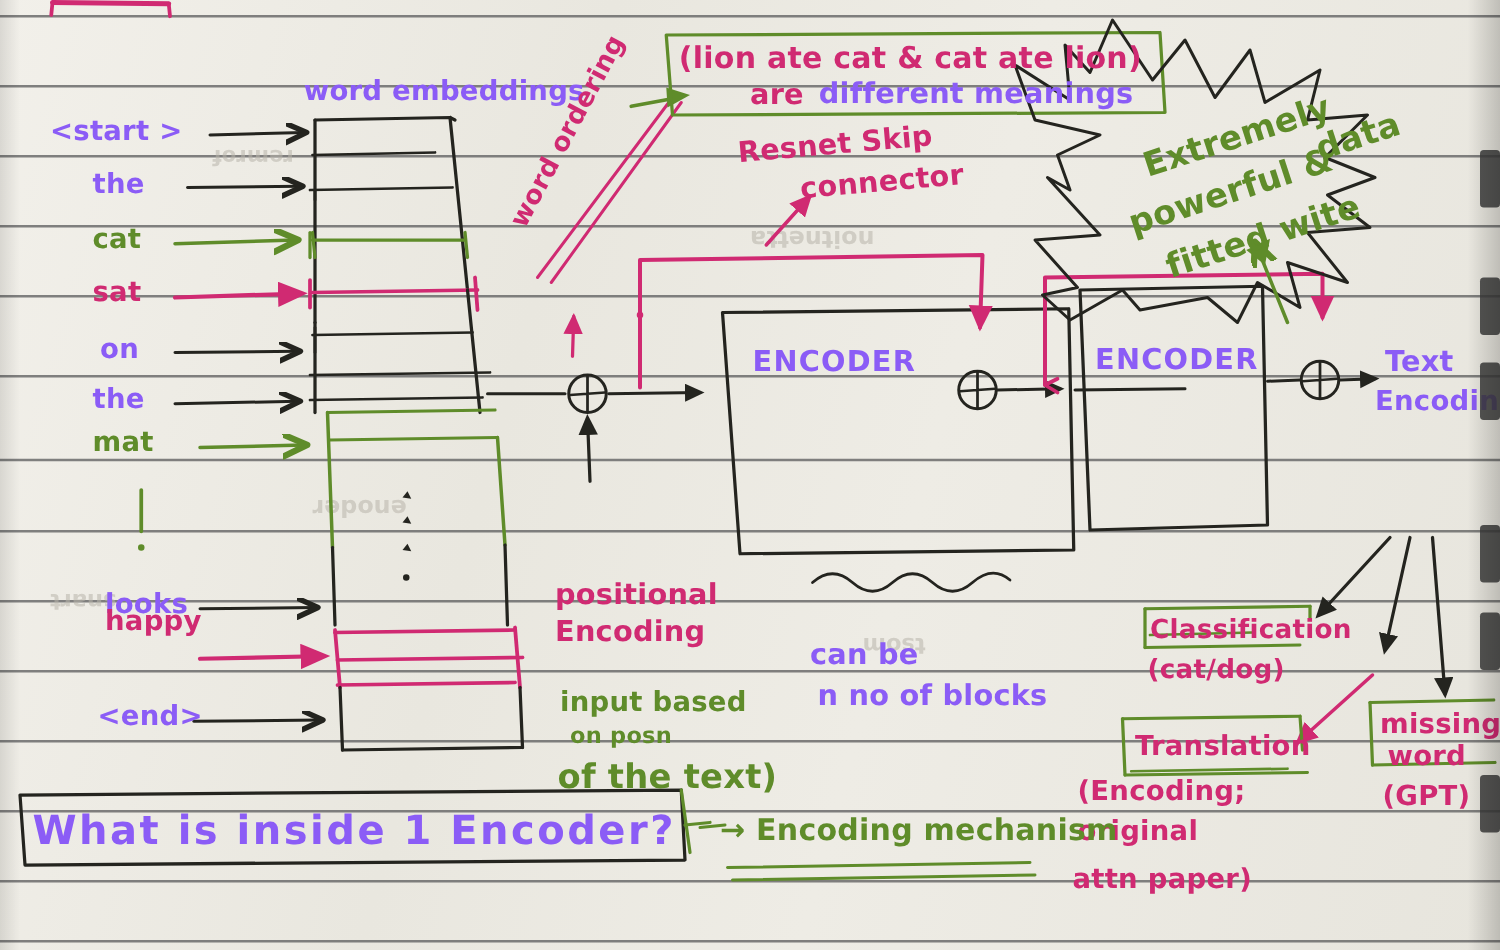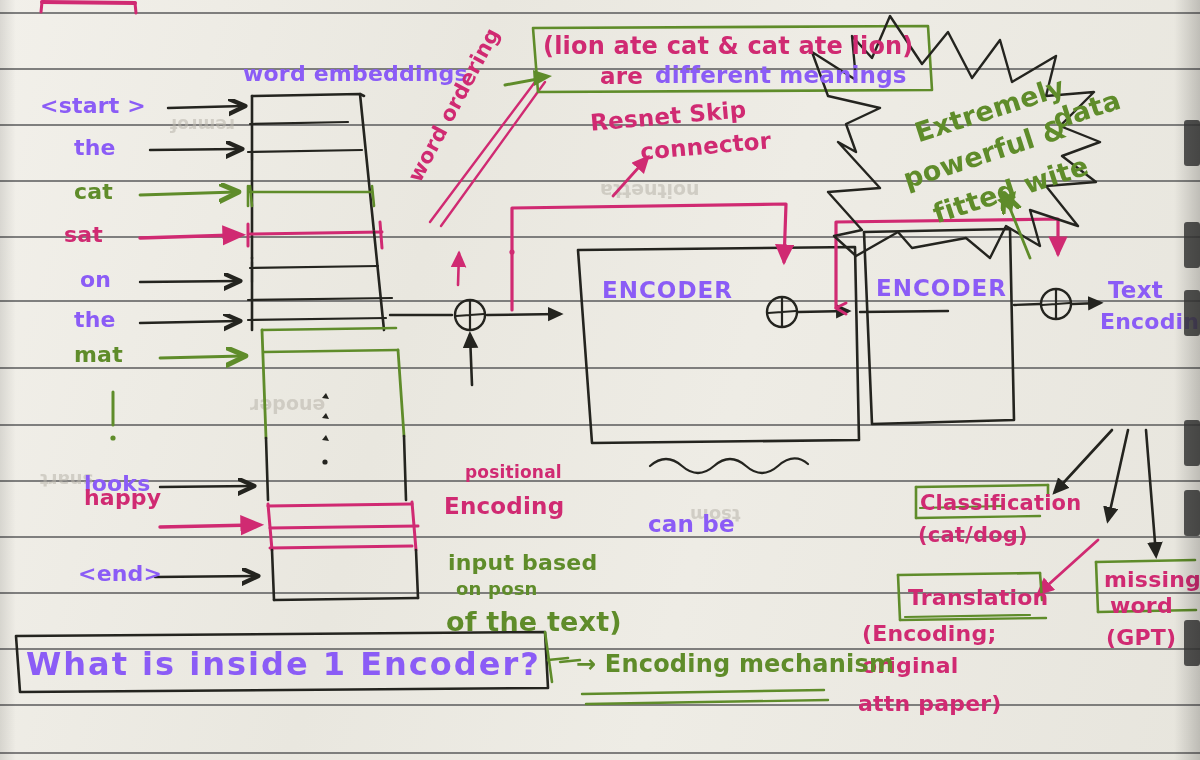--- a/index.html
+++ b/index.html
@@ -255,21 +255,21 @@
     <path d="M905,617 L1030,615" class="s-grn" stroke-width="2.2"></path>
 
     <path d="M650,466 q16,-14 32,0 q16,14 32,0 q16,-14 32,0 q16,14 32,0 q16,-14 30,-2" class="s-blk" stroke-width="2.2"></path>
 
     <path d="M560,662 L580,660" class="s-grn" stroke-width="2.4"></path>
   </svg>
 
   <div class="ink hand blk" style="left:40px;top:94px;font-size:22px">&lt;start &gt;</div>
   <div class="ink hand blk" style="left:74px;top:136px;font-size:22px">the</div>
   <div class="ink hand grn" style="left:74px;top:180px;font-size:22px">cat</div>
-  <div class="ink hand pnk" style="left:64px;top:223px;font-size:22px">sat</div>
+  <div class="ink hand pnk" style="left:74px;top:223px;font-size:22px">sat</div>
   <div class="ink hand blk" style="left:80px;top:268px;font-size:22px">on</div>
   <div class="ink hand blk" style="left:74px;top:308px;font-size:22px">the</div>
   <div class="ink hand grn" style="left:74px;top:343px;font-size:22px">mat</div>
   <div class="ink hand blk" style="left:84px;top:472px;font-size:22px">looks</div>
   <div class="ink hand pnk" style="left:84px;top:486px;font-size:22px">happy</div>
   <div class="ink hand blk" style="left:78px;top:562px;font-size:22px">&lt;end&gt;</div>
 
   <div class="ink hand blk" style="left:243px;top:62px;font-size:22px">word embeddings</div>
 
   <div class="ink hand pnk" style="left:404px;top:175px;font-size:21px;transform:rotate(-62deg);transform-origin:left top">word ordering</div>
@@ -285,27 +285,28 @@
   <div class="ink hand grn" style="left:1052px;top:96px;font-size:27px;transform:rotate(-18deg)">data</div>
   <div class="ink hand grn" style="left:900px;top:140px;font-size:27px;transform:rotate(-18deg)">powerful &amp;</div>
   <div class="ink hand grn" style="left:930px;top:176px;font-size:27px;transform:rotate(-18deg)">fitted wite</div>
 
   <div class="ink hand blk" style="left:602px;top:278px;font-size:23px;letter-spacing:1px">ENCODER</div>
   <div class="ink hand blk" style="left:876px;top:276px;font-size:23px;letter-spacing:1px">ENCODER</div>
 
   <div class="ink hand blk" style="left:1108px;top:278px;font-size:23px">Text</div>
   <div class="ink hand blk" style="left:1100px;top:310px;font-size:22px">Encoding</div>
 
-  <div class="ink hand pnk" style="left:465px;top:464px;font-size:17px">positional</div>
+  <div class="ink hand pnk" style="left:444px;top:464px;font-size:23px">positional</div>
   <div class="ink hand pnk" style="left:444px;top:494px;font-size:23px">Encoding</div>
   <div class="ink hand grn" style="left:448px;top:551px;font-size:22px">input based</div>
   <div class="ink hand grn" style="left:456px;top:580px;font-size:18px">on posn</div>
   <div class="ink hand grn" style="left:446px;top:608px;font-size:27px">of the text)</div>
 
   <div class="ink hand blk" style="left:648px;top:512px;font-size:23px">can be</div>
+  <div class="ink hand blk" style="left:654px;top:545px;font-size:23px">n no of blocks</div>
 
   <div class="ink hand pnk" style="left:920px;top:492px;font-size:21px">Classification</div>
   <div class="ink hand pnk" style="left:918px;top:524px;font-size:21px">(cat/dog)</div>
 
   <div class="ink hand pnk" style="left:908px;top:586px;font-size:22px">Translation</div>
   <div class="ink hand pnk" style="left:862px;top:622px;font-size:22px">(Encoding;</div>
   <div class="ink hand pnk" style="left:862px;top:654px;font-size:22px">original</div>
   <div class="ink hand pnk" style="left:858px;top:692px;font-size:22px">attn paper)</div>
 
   <div class="ink hand pnk" style="left:1104px;top:568px;font-size:22px">missing</div>

